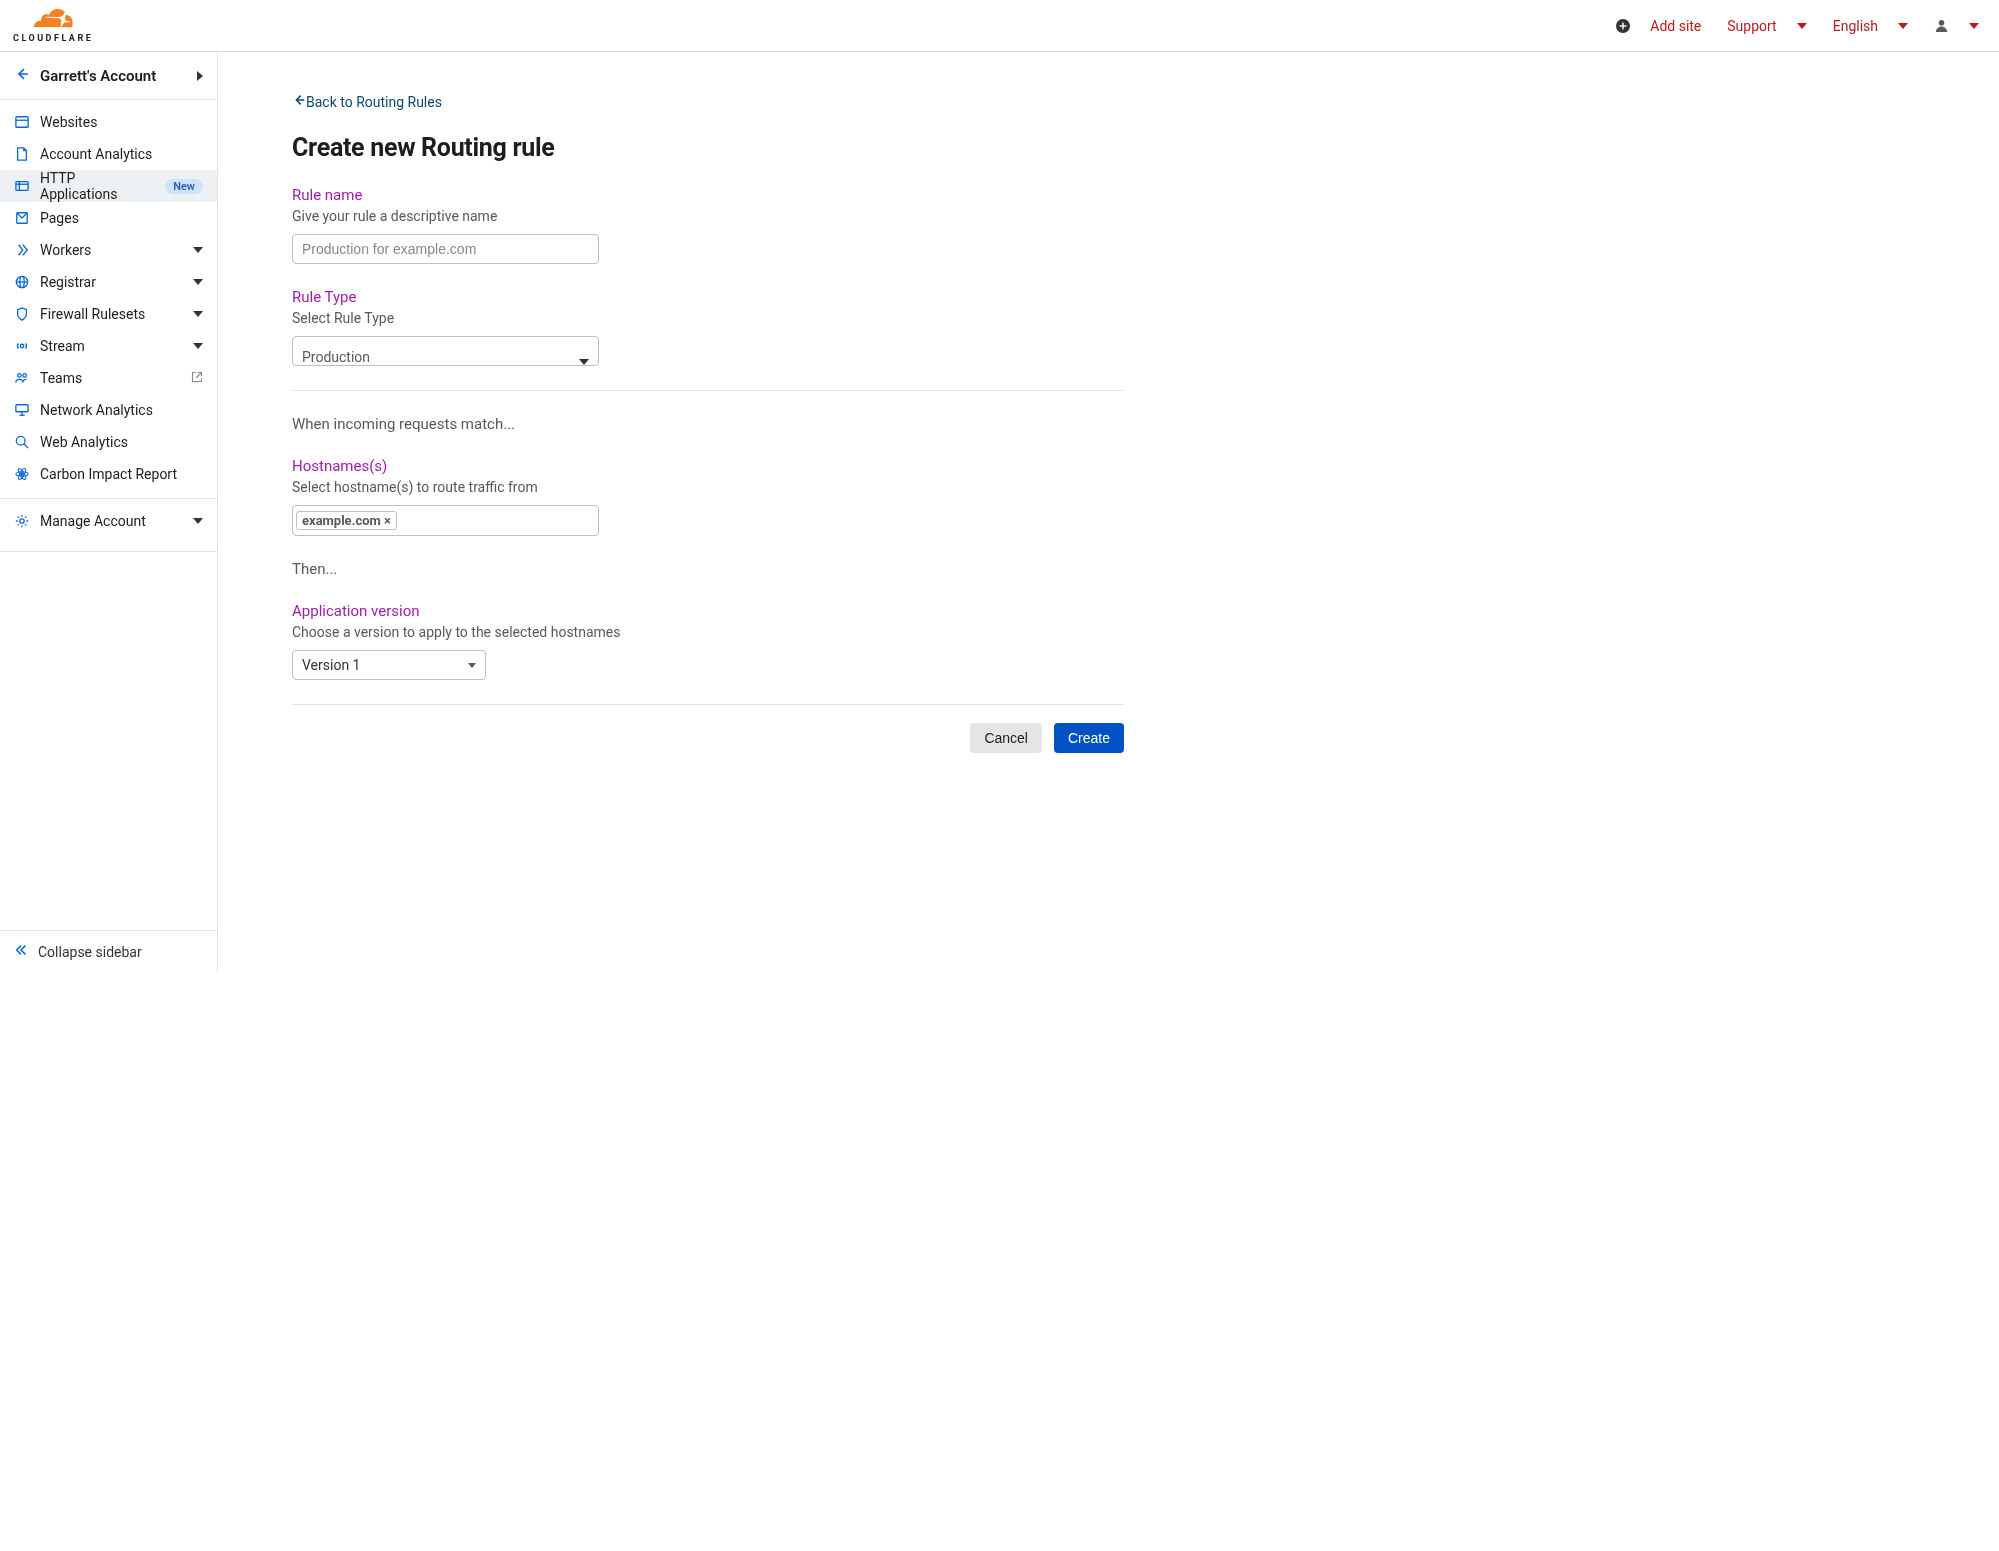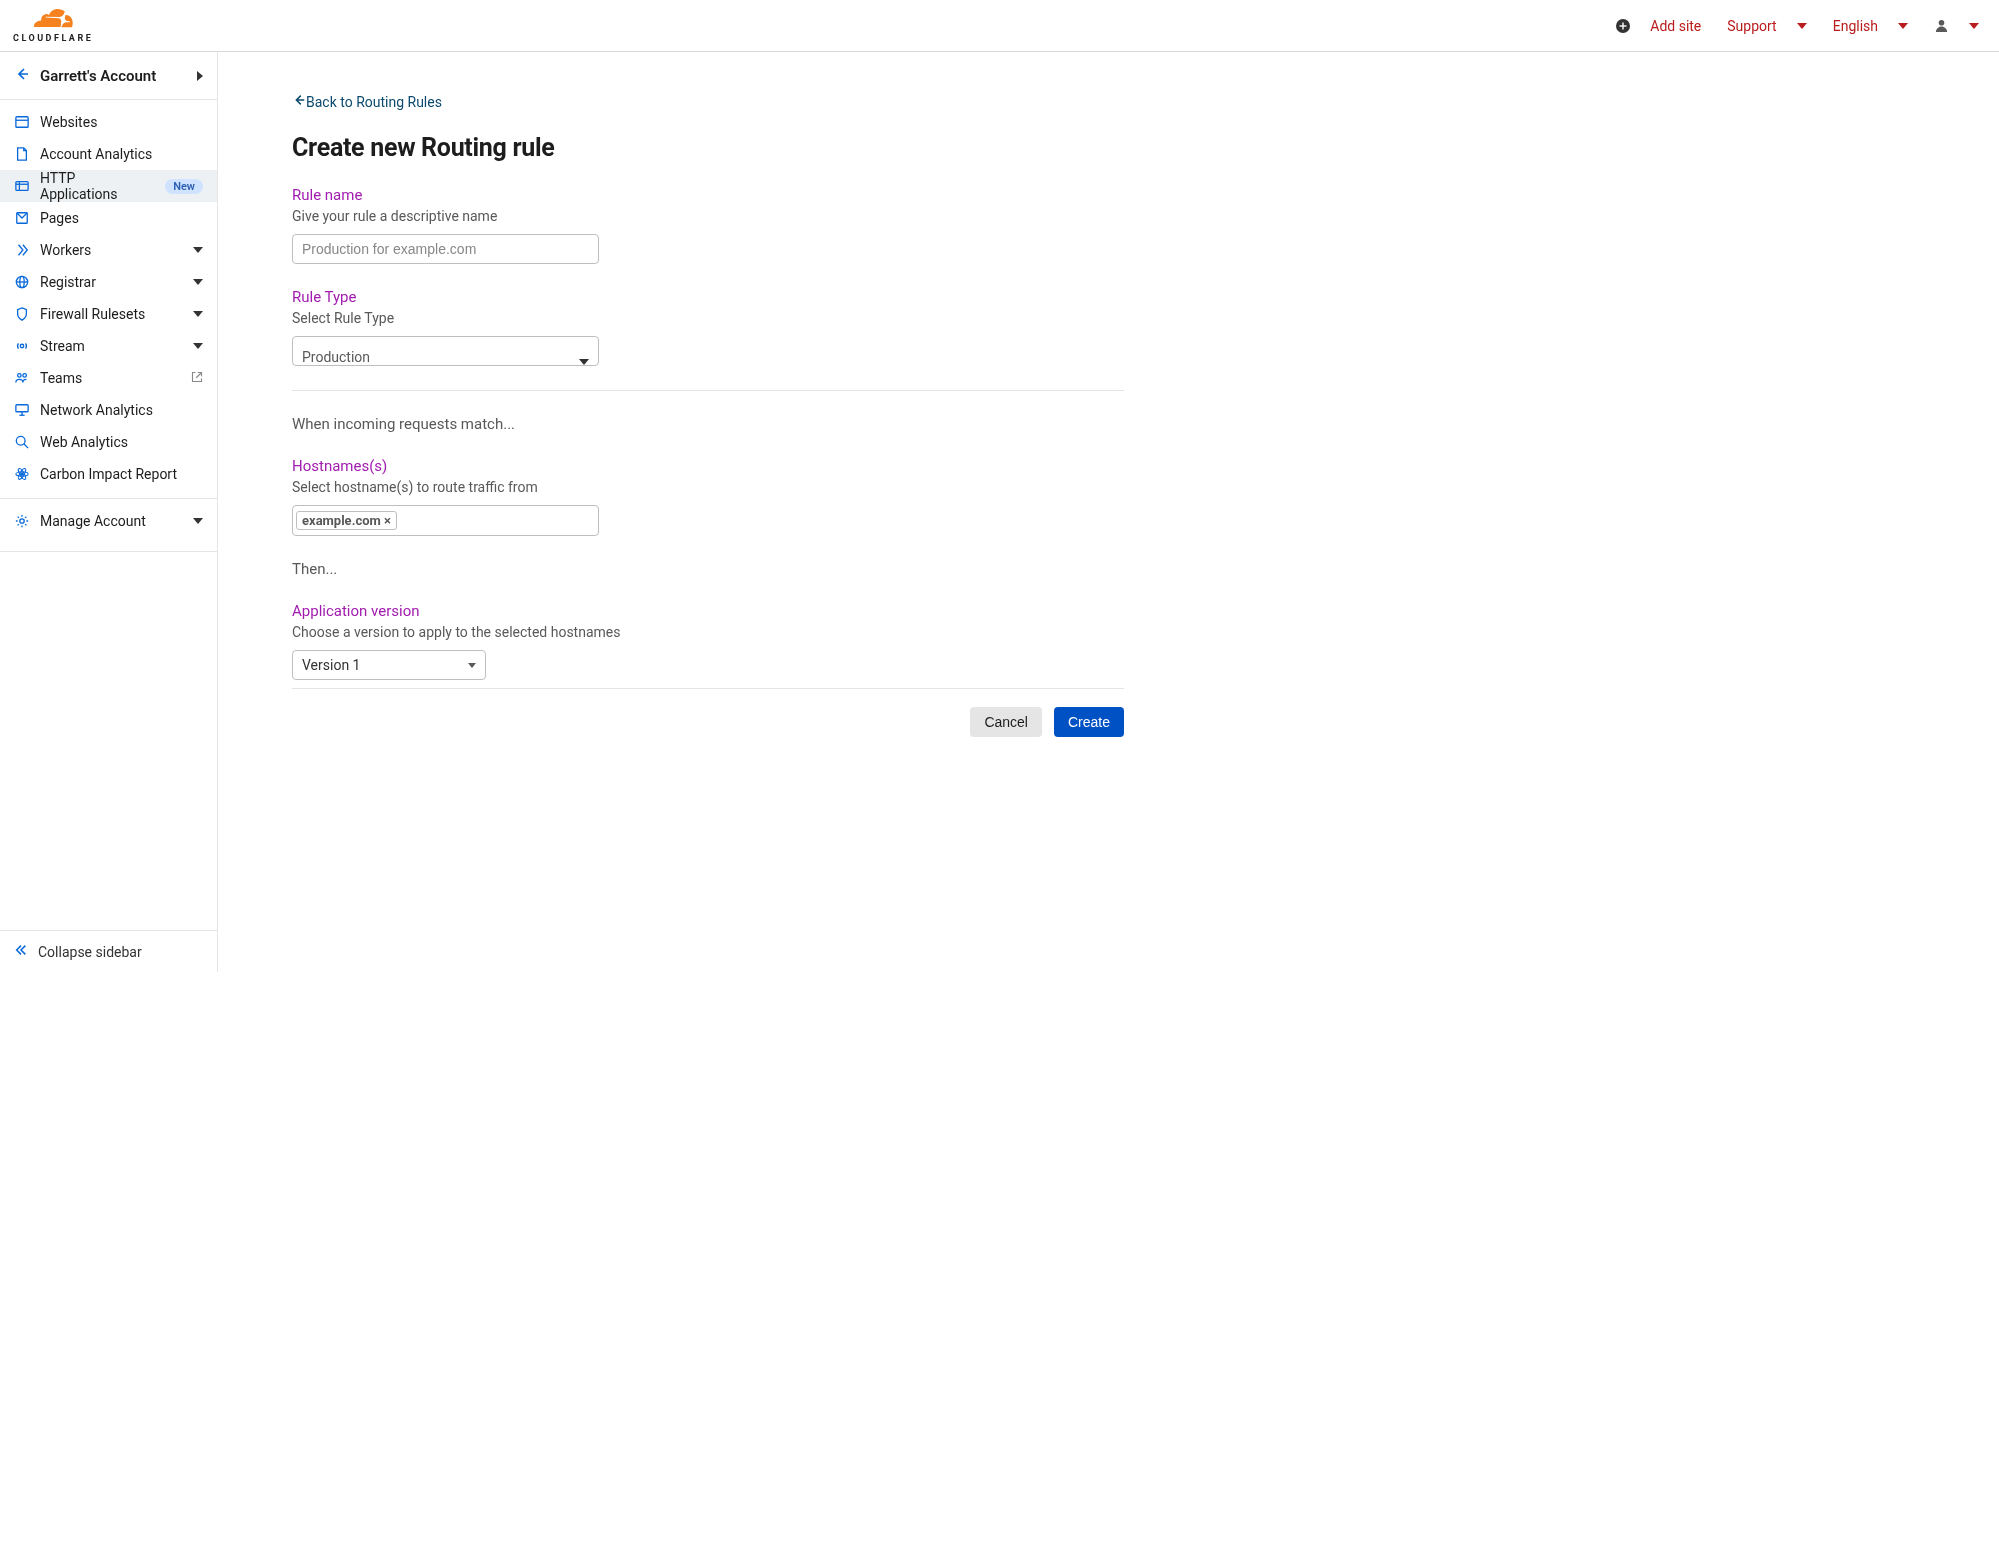--- a/index.html
+++ b/index.html
@@ -123,21 +123,21 @@
   display: flex;
   align-items: center;
   gap: 4px;
   font-weight: bold;
 }
 .chip { border: 1px solid #bfbfbf; border-radius: 3px; font-size: 13px; color: #595959; padding: 1px 5px; display: inline-flex; align-items: center; gap: 2px; cursor: pointer; }
 
 .hr { border-top: 1px solid #e5e5e5; margin: 24px 0 0 0; width: 832px; }
 .subhead { color: #595959; font-size: 15px; margin-top: 24px; }
 
-.actions { margin-top: 8px; width: 832px; display: flex; justify-content: flex-end; gap: 12px; border-top: 1px solid #e5e5e5; padding-top: 18px; }
+.actions { margin-top: 24px; width: 832px; display: flex; justify-content: flex-end; gap: 12px; border-top: 1px solid #e5e5e5; padding-top: 18px; }
 .btn { height: 30px; padding: 0 14px; border-radius: 4px; font-size: 14px; border: none; cursor: pointer; }
 .btn-secondary { background: #e5e5e5; color: #1d1d1d; }
 .btn-primary { background: #0051c3; color: #fff; }
 
 .caret-down-sm { width: 0; height: 0; border-left: 5px solid transparent; border-right: 5px solid transparent; border-top: 6px solid currentColor; display: inline-block; }
 .caret-right-sm { width: 0; height: 0; border-top: 5px solid transparent; border-bottom: 5px solid transparent; border-left: 6px solid currentColor; display: inline-block; }
 </style>
 </head>
 <body>
 

